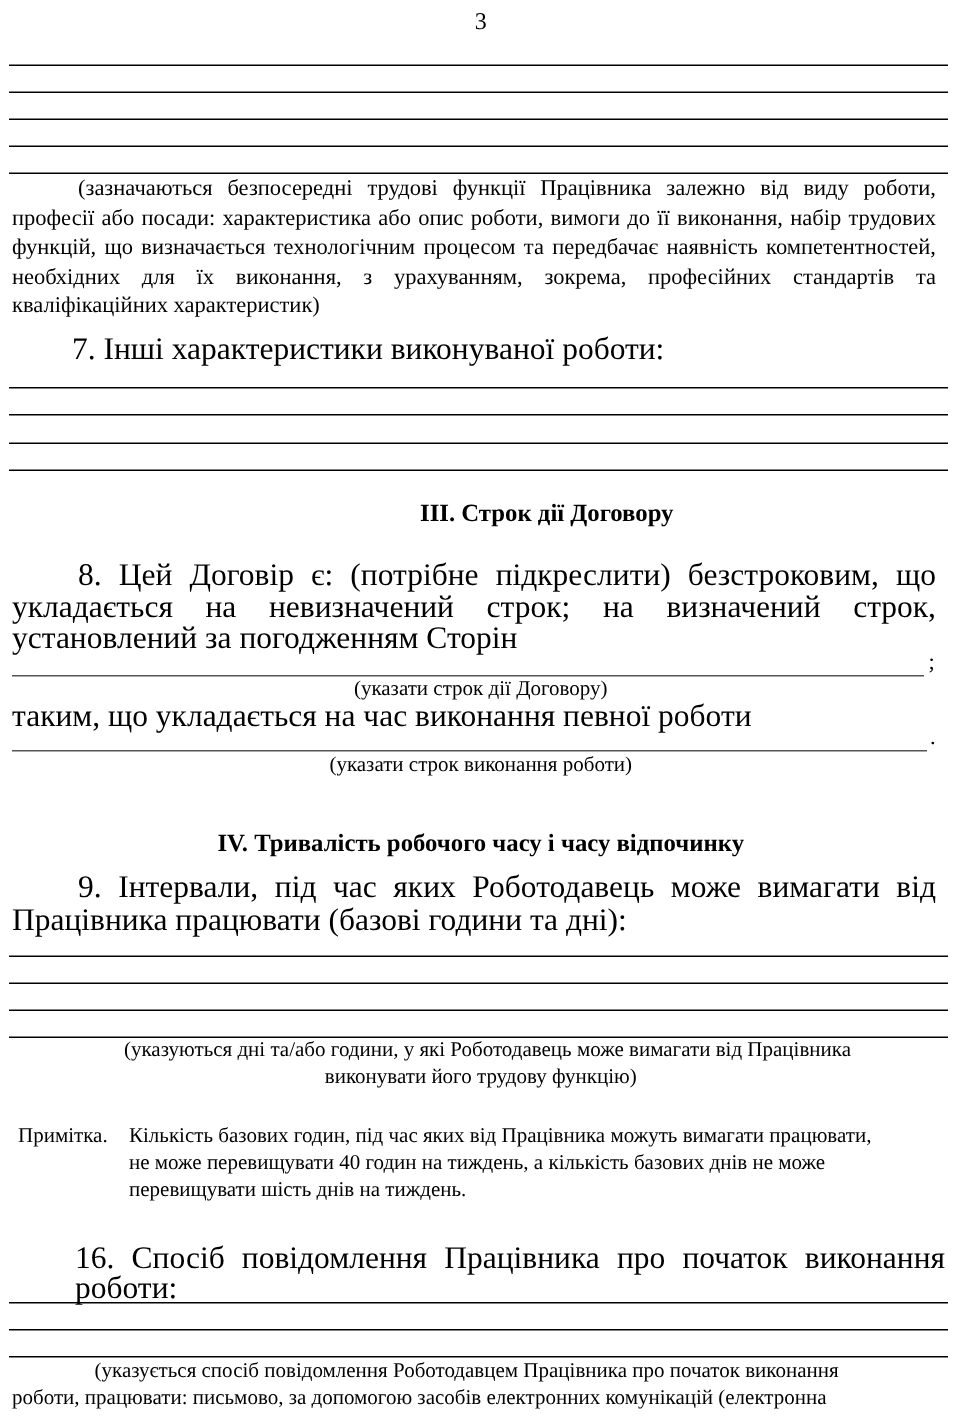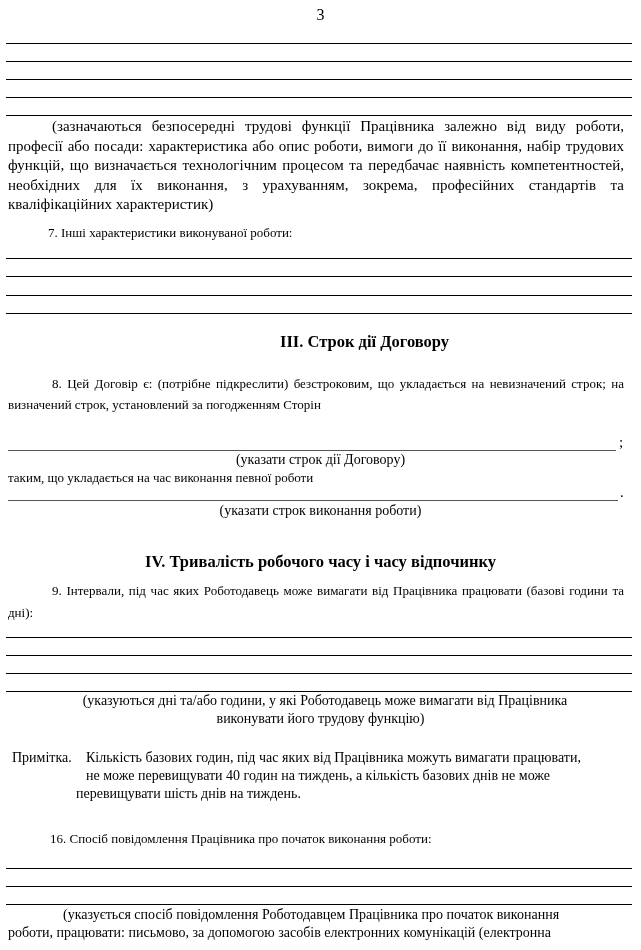--- a/index.html
+++ b/index.html
@@ -1,21 +1,21 @@
 <!DOCTYPE html>
 <html><head>
 <meta charset="utf-8">
 <style>
   html, body { margin: 0; padding: 0; background: #ffffff; }
   body { width: 641px; height: 950px; overflow: hidden; position: relative;
          font-family: "Liberation Serif", "DejaVu Serif", serif; color: #000; }
   .abs { position: absolute; }
   .hline { position: absolute; left: 6px; width: 626px; height: 0; border-top: 1.3px solid #000; }
   .page-num { top: 6px; left: 0; width: 641px; text-align: center; font-size: 16px; }
-  .para { font-size: 13px; line-height: 19.5px; text-align: justify; }
+  .para { font-size: 21px; line-height: 19.5px; text-align: justify; }
   .small { font-size: 14px; line-height: 18px; }
   .heading { font-weight: bold; font-size: 16.5px; text-align: center; left: 0; width: 641px; }
   .fill-line { position: absolute; left: 8px; height: 0; border-top: 1px solid #555; }
   .indent { text-indent: 44px; }
   .center { text-align: center; }
 </style>
 </head>
 <body>
 
 <div class="abs page-num">3</div>
@@ -51,20 +51,20 @@
 <div class="hline" style="top:637px"></div>
 <div class="hline" style="top:655px"></div>
 <div class="hline" style="top:673px"></div>
 <div class="hline" style="top:691px"></div>
 <div class="abs small center" style="top:692px; left:20px; width:610px;">(указуються дні та/або години, у які Роботодавець може вимагати від Працівника</div>
 <div class="abs small center" style="top:710px; left:0; width:641px;">виконувати його трудову функцію)</div>
 
 <div class="abs small" style="top:749px; left:12px;">Примітка.</div>
 <div class="abs small" style="top:749px; left:86px; width:550px;">Кількість базових годин, під час яких від Працівника можуть вимагати працювати,</div>
 <div class="abs small" style="top:767px; left:86px; width:550px;">не може перевищувати 40 годин на тиждень, а кількість базових днів не може</div>
-<div class="abs small" style="top:785px; left:76px; width:550px;">перевищувати шість днів на тиждень.</div>
+<div class="abs small" style="top:785px; left:86px; width:550px;">перевищувати шість днів на тиждень.</div>
 
 <div class="abs para" style="top:829px; left:50px; width:580px;">16. Спосіб повідомлення Працівника про початок виконання роботи:</div>
 <div class="hline" style="top:868px"></div>
 <div class="hline" style="top:886px"></div>
 <div class="hline" style="top:904px"></div>
 <div class="abs small" style="top:906px; left:63px; width:570px;">(указується спосіб повідомлення Роботодавцем Працівника про початок виконання</div>
 <div class="abs small" style="top:924px; left:8px; width:630px;">роботи, працювати: письмово, за допомогою засобів електронних комунікацій (електронна</div>
 
 </body></html>

